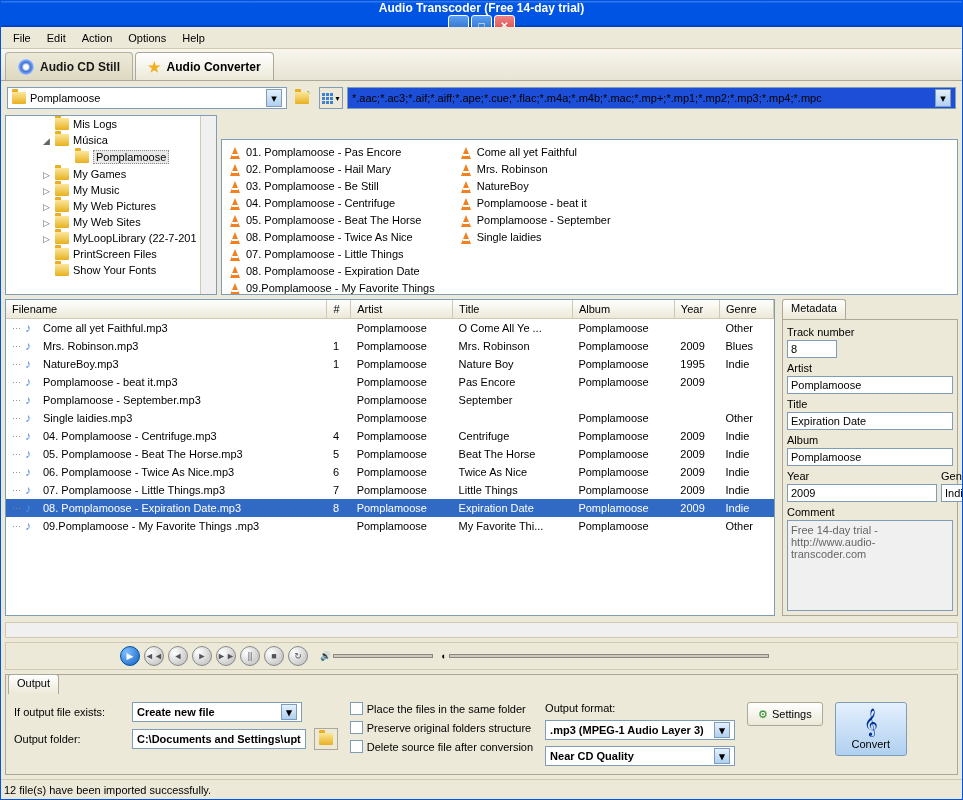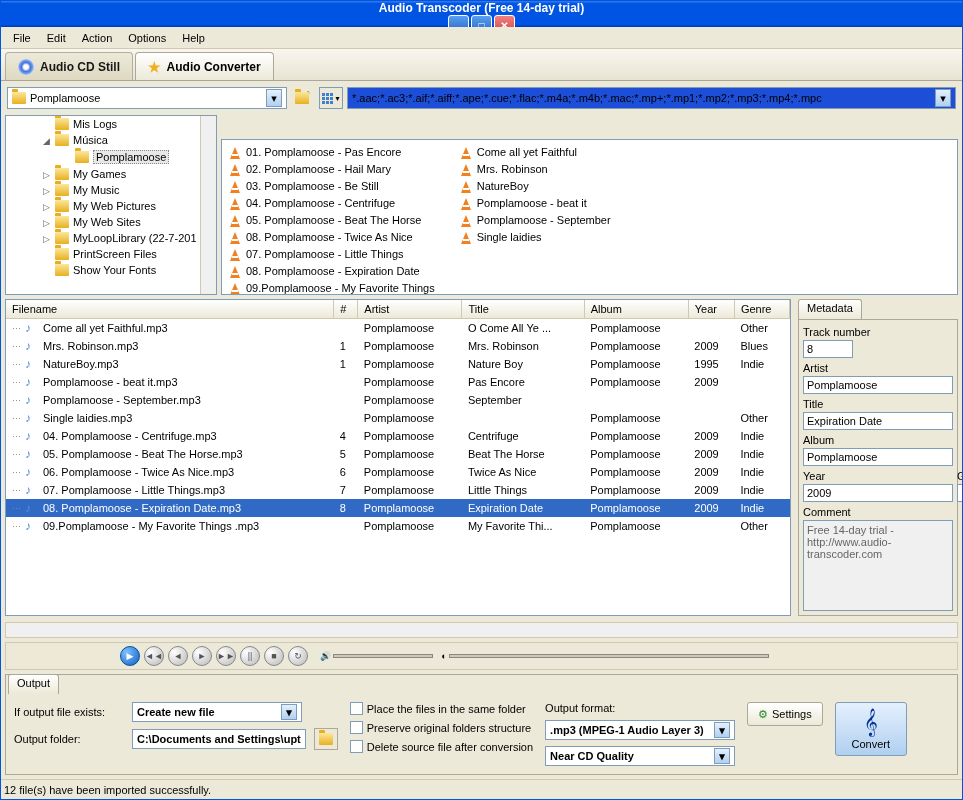--- a/index.html
+++ b/index.html
@@ -44,21 +44,21 @@
 .vlc-icon::before { content: ''; position: absolute; bottom: 0; left: 2px; border-left: 5px solid transparent; border-right: 5px solid transparent; border-bottom: 12px solid #f08020; }
 .vlc-icon::after { content: ''; position: absolute; bottom: 3px; left: 4px; width: 6px; height: 2px; background: white; }
 .list-area { flex: 1; display: flex; gap: 7px; min-height: 0; }
 .file-table-wrap { flex: 1; background: white; border: 1px solid #7f9db9; overflow: auto; }
 .file-table { width: 100%; border-collapse: collapse; }
 .file-table th { text-align: left; font-weight: normal; padding: 3px 6px; background: linear-gradient(to bottom, #fff, #ece9d8); border-right: 1px solid #d0c8b0; border-bottom: 1px solid #d0c8b0; position: sticky; top: 0; }
 .file-table td { padding: 2px 6px; white-space: nowrap; }
 .file-table tr.selected td { background: #316ac5; color: white; }
 .note-icon { width: 14px; height: 14px; display: inline-block; color: #5090e0; font-size: 12px; }
 .row-lead { display: flex; align-items: center; gap: 4px; }
-.meta-panel { width: 160px; background: #ece9d8; display: flex; flex-direction: column; }
+.meta-panel { width: 176px; background: #ece9d8; display: flex; flex-direction: column; }
 .meta-tab { height: 20px; background: linear-gradient(to bottom, #fff, #ece9d8); border: 1px solid #aca899; border-bottom: none; padding: 2px 8px; width: fit-content; border-radius: 3px 3px 0 0; }
 .meta-body { flex: 1; border: 1px solid #aca899; background: #ece9d8; padding: 4px; display: flex; flex-direction: column; gap: 2px; }
 .meta-label { font-size: 11px; margin-top: 2px; }
 .meta-input { height: 18px; background: white; border: 1px solid #7f9db9; padding: 0 3px; font-size: 11px; }
 .meta-row { display: flex; gap: 4px; }
 .meta-row > div { flex: 1; display: flex; flex-direction: column; gap: 2px; }
 .meta-comment { flex: 1; background: #f0f0f0; border: 1px solid #7f9db9; padding: 3px; font-size: 11px; color: #666; position: relative; min-height: 50px; }
 .hscroll { height: 16px; background: #f0f0f0; border: 1px solid #d0c8b0; margin-top: 2px; }
 .player-bar { height: 28px; display: flex; align-items: center; gap: 4px; padding: 2px 10px; background: #ece9d8; border: 1px solid #d0c8b0; justify-content: flex-start; }
 .player-spacer { width: 100px; }

